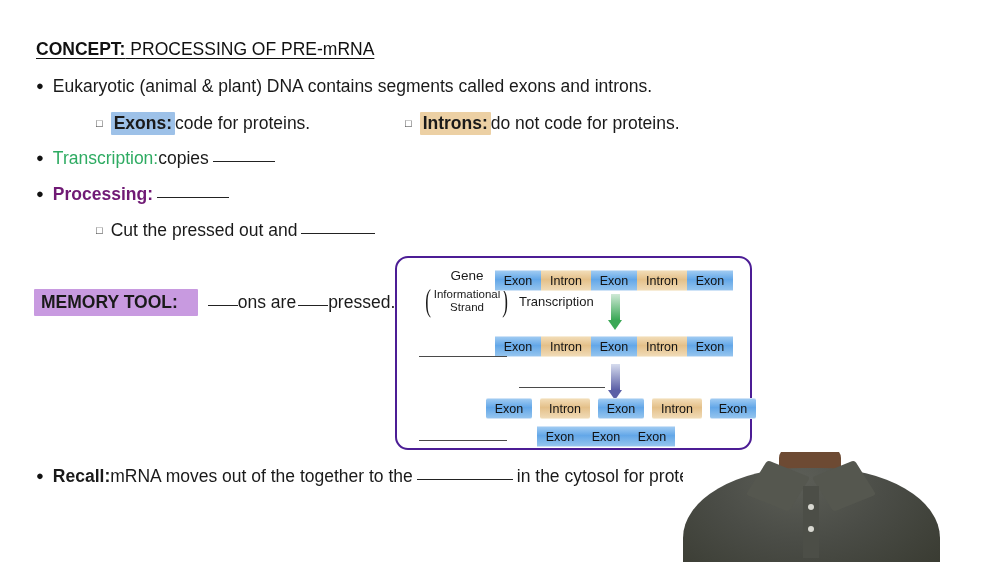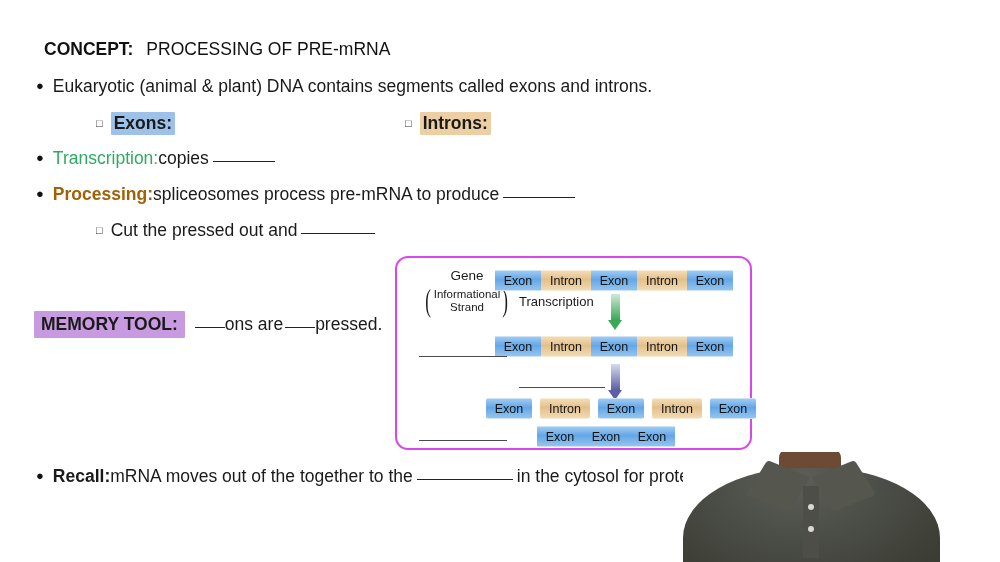--- a/index.html
+++ b/index.html
@@ -19,21 +19,21 @@
   
   .txt { color: #1a1a1a; font-size: 17.5px; line-height: 1.15; white-space: nowrap; }
   .bold { font-weight: bold; }
 
   
   #title {
     position: absolute; left: 36px; top: 39px;
     font-size: 17.5px; color: #111;
     white-space: nowrap;
   }
-  #title .u { text-underline-offset: 3px; margin-left: 8px; }
+  #title .u { text-decoration: underline; text-underline-offset: 3px; }
   #title .lead { font-weight: bold; }
 
   
   .row { position: absolute; display: flex; align-items: baseline; white-space: nowrap; }
   .bullet {
     font-size: 13px; line-height: 1;
     margin-right: 9px; color: #111; position: relative; top: -2px;
   }
   .sqbullet {
     font-size: 11px; line-height: 1; color: #333;
@@ -41,40 +41,40 @@
   }
 
   
   .hl {
     font-weight: bold;
     padding: 1px 3px 2px 3px;
     border-radius: 1px;
   }
   .hl-blue { background: #9dc1e8; }
   .hl-tan  { background: #ecd0a4; }
-  .hl-purple { background: #c89ae0; padding: 3px 7px 4px 7px; margin-top: 22px; }
+  .hl-purple { background: #c89ae0; padding: 3px 20px 4px 7px; }
 
   .green  { color: #2eab62; font-weight: normal; }
-  .purple { color: #a16207; font-weight: bold; }
+  .purple { color: #701a75; font-weight: bold; }
 
   .blank {
     display: inline-block;
     border-bottom: 1.6px solid #222;
     vertical-align: baseline;
     margin: 0 4px;
     position: relative; top: -2px;
   }
 
   
   #diagram {
     position: absolute;
     left: 395px; top: 256px;
     width: 357px; height: 194px;
     background: #ffffff;
-    border: 2px solid #d946ef;
+    border: 2px solid #4c1d95;
     border-radius: 13px;
   }
   .gene-label {
     position: absolute; left: 10px; top: 10px;
     width: 120px; text-align: center;
     font-size: 13.5px; color: #1a1a1a;
   }
   .paren-wrap {
     display: flex; align-items: center; justify-content: center;
     margin-top: 2px;
@@ -178,38 +178,39 @@
   </div>
 
   <div class="row" style="left:36px; top:76px;">
     <span class="bullet">●</span>
     <span class="txt">Eukaryotic (animal &amp; plant) DNA contains segments called exons and introns.</span>
   </div>
 
   <div class="row" style="left:96px; top:112px;">
     <span class="sqbullet">□</span>
     <span class="txt hl hl-blue">Exons:</span>
+    <span class="txt"> code for proteins.</span>
   </div>
 
   <div class="row" style="left:405px; top:112px;">
     <span class="sqbullet">□</span>
     <span class="txt hl hl-tan">Introns:</span>
+    <span class="txt"> do not code for proteins.</span>
   </div>
 
   <div class="row" style="left:36px; top:148px;">
     <span class="bullet">●</span>
     <span class="txt green">Transcription:</span>
     <span class="txt"> copies </span>
     <span class="blank" style="width:62px;"></span>
   </div>
 
   <div class="row" style="left:36px; top:184px;">
     <span class="bullet">●</span>
     <span class="txt purple">Processing:</span>
-    <span class="txt"> spliceosomes process pre-mRNA to produce </span>
     <span class="blank" style="width:72px;"></span>
   </div>
 
   <div class="row" style="left:96px; top:220px;">
     <span class="sqbullet">□</span>
     <span class="txt">Cut the pressed out and </span>
     <span class="blank" style="width:74px;"></span>
   </div>
 
   <div class="row" style="left:34px; top:289px;">

